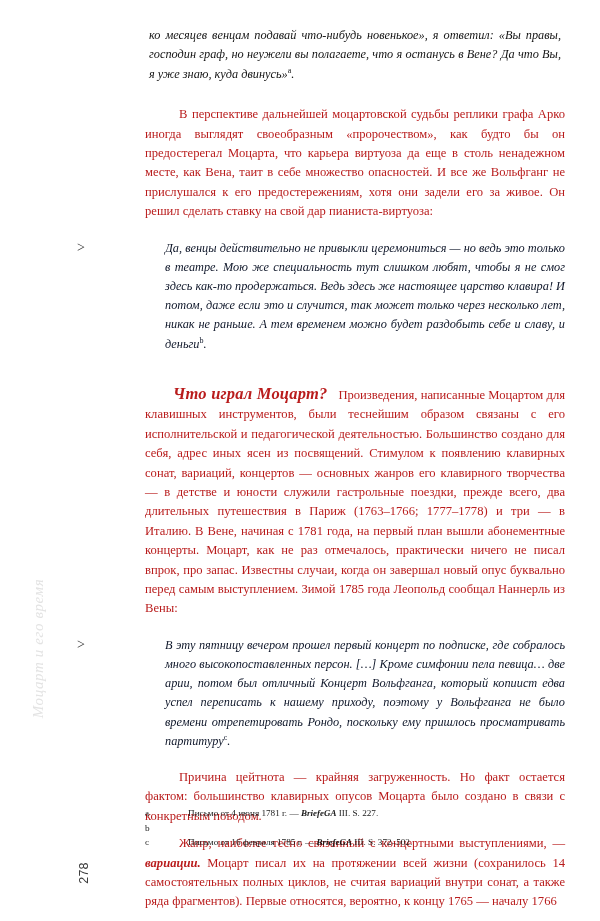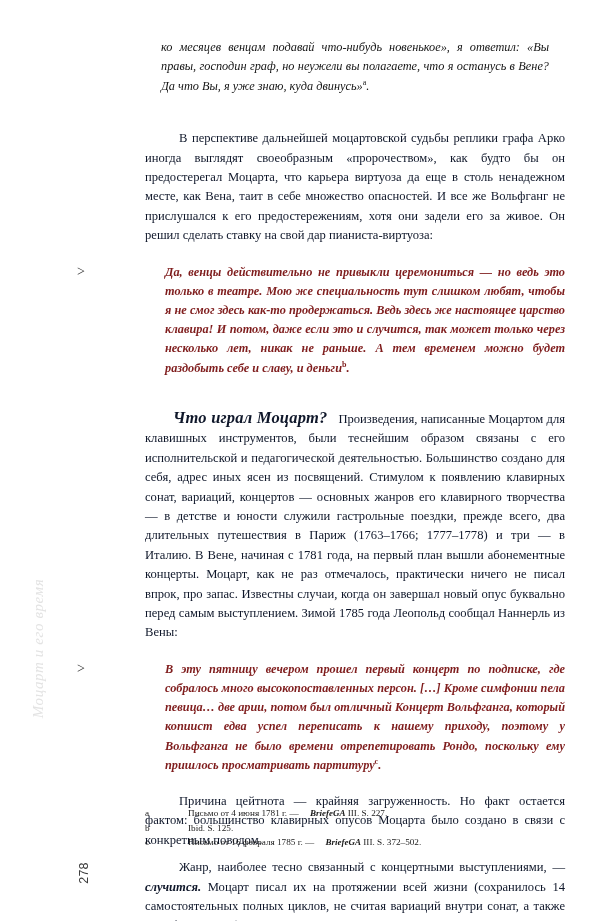--- a/index.html
+++ b/index.html
@@ -63,21 +63,21 @@
     top: 0;
     width: 420px;
   }
 
   p.body {
     margin: 0;
     font-size: 12.6px;
     line-height: 19.4px;
     text-align: justify;
     text-justify: inter-word;
-    color: #0f172a;
+    color: #b91c1c;
     hyphens: manual;
   }
 
   .para-gap { height: 17px; }
   .para-gap-sm { height: 8px; }
 
   .indent { text-indent: 34px; }
 
   
   .section-head {
@@ -114,27 +114,26 @@
     font-family: "Liberation Serif", "DejaVu Serif", serif;
     font-size: 14px;
     color: #333333;
   }
   p.quote {
     margin: 0;
     font-style: italic;
     font-size: 12.3px;
     line-height: 19.2px;
     text-align: justify;
-    color: #7f1d1d;
-    font-weight: bold;
+    color: #0f172a;
   }
 
   
   p.quote-top {
-    margin: 16px;
+    margin: 4px;
     font-style: italic;
     font-size: 12.3px;
     line-height: 19.4px;
     text-align: justify;
     color: #141414;
   }
 
   
   .footnotes {
     position: absolute;
@@ -152,21 +151,20 @@
   .footnote-marker {
     width: 43px;
     flex: 0 0 43px;
     font-size: 9.2px;
   }
   .footnote-text { flex: 1 1 auto; }
   .src-title {
     font-style: italic;
     font-weight: bold;
     font-size: 9px;
-    margin-left: 9px;
   }
 </style>
 </head>
 <body>
 
 <div class="page">
 
   <div class="margin-running-head">Моцарт и его время</div>
 
   <div class="page-number">278</div>
@@ -197,32 +195,31 @@
       <span class="quote-marker">&gt;</span>
       <p class="quote"><span>В эту пятницу вечером прошел первый концерт по подписке, где собралось много высокопоставленных персон. […] Кроме симфонии пела певица… две арии, потом был отличный Концерт Вольфганга, который копиист едва успел переписать к нашему приходу, поэтому у Вольфганга не было времени отрепетировать Рондо, поскольку ему пришлось просматривать партитуру</span><sup class="fn">c</sup>.</p>
     </div>
 
     <div class="para-gap"></div>
 
     <p class="body indent">Причина цейтнота — крайняя загруженность. Но факт остается фактом: большинство клавирных опусов Моцарта было создано в связи с конкретным поводом.</p>
 
     <div class="para-gap-sm"></div>
 
-    <p class="body indent"><span>Жанр, наиболее тесно связанный с концертными выступлениями, — </span><span class="bold-italic">случится.</span><span> Моцарт писал их на протяжении всей жизни (сохранилось 14 самостоятельных полных циклов, не считая вариаций внутри сонат, а также ряда фрагментов). Первые относятся, вероятно, к концу 1765 — началу 1766</span></p>
+    <p class="body indent"><span>Жанр, наиболее тесно связанный с концертными выступлениями, — </span><span class="bold-italic">вариации.</span><span> Моцарт писал их на протяжении всей жизни (сохранилось 14 самостоятельных полных циклов, не считая вариаций внутри сонат, а также ряда фрагментов). Первые относятся, вероятно, к концу 1765 — началу 1766</span></p>
 
   </div>
 
   <div class="footnotes">
     <div class="footnote-row">
       <span class="footnote-marker">a</span>
       <span class="footnote-text"><span>Письмо от 4 июня 1781 г. — </span><span class="src-title">BriefeGA</span><span> III. S. 227.</span></span>
     </div>
     <div class="footnote-row">
       <span class="footnote-marker">b</span>
-      <span class="footnote-text"><span>Ibid. S. 125.</span><span class="src-title"></span><span></span></span>
     </div>
     <div class="footnote-row">
       <span class="footnote-marker">c</span>
       <span class="footnote-text"><span>Письмо от 16 февраля 1785 г. — </span><span class="src-title">BriefeGA</span><span> III. S. 372–502.</span></span>
     </div>
   </div>
 
 </div>
 
 </body></html>

